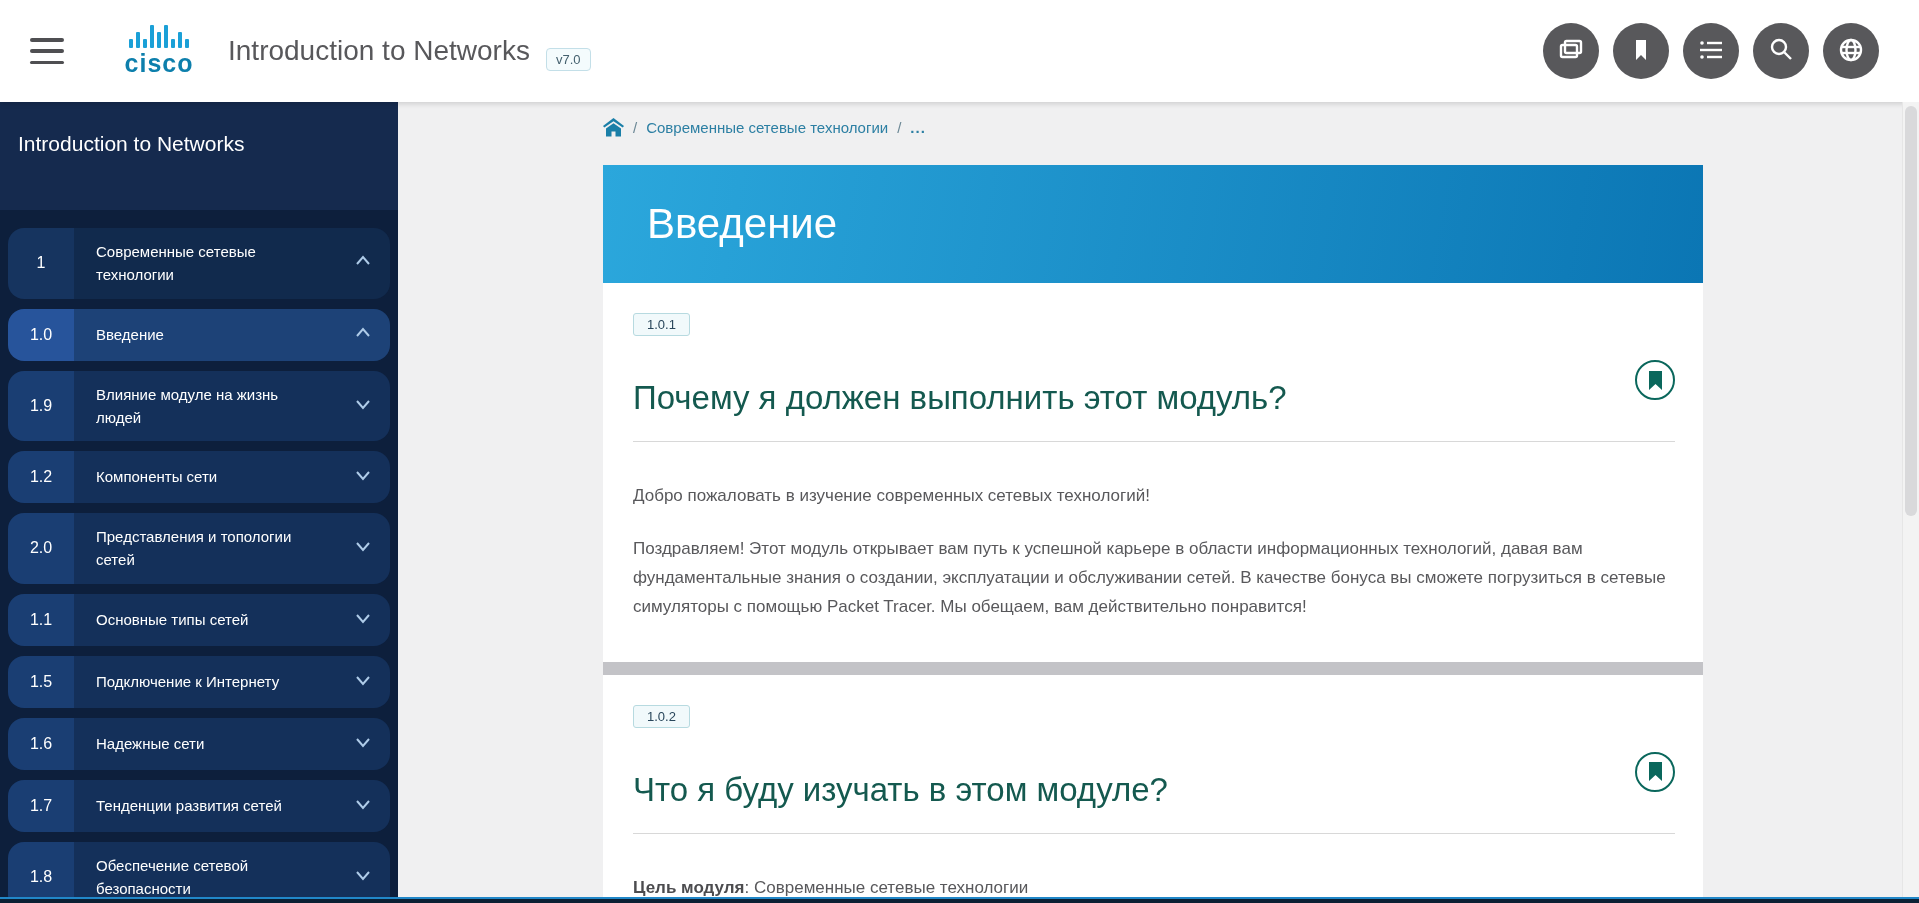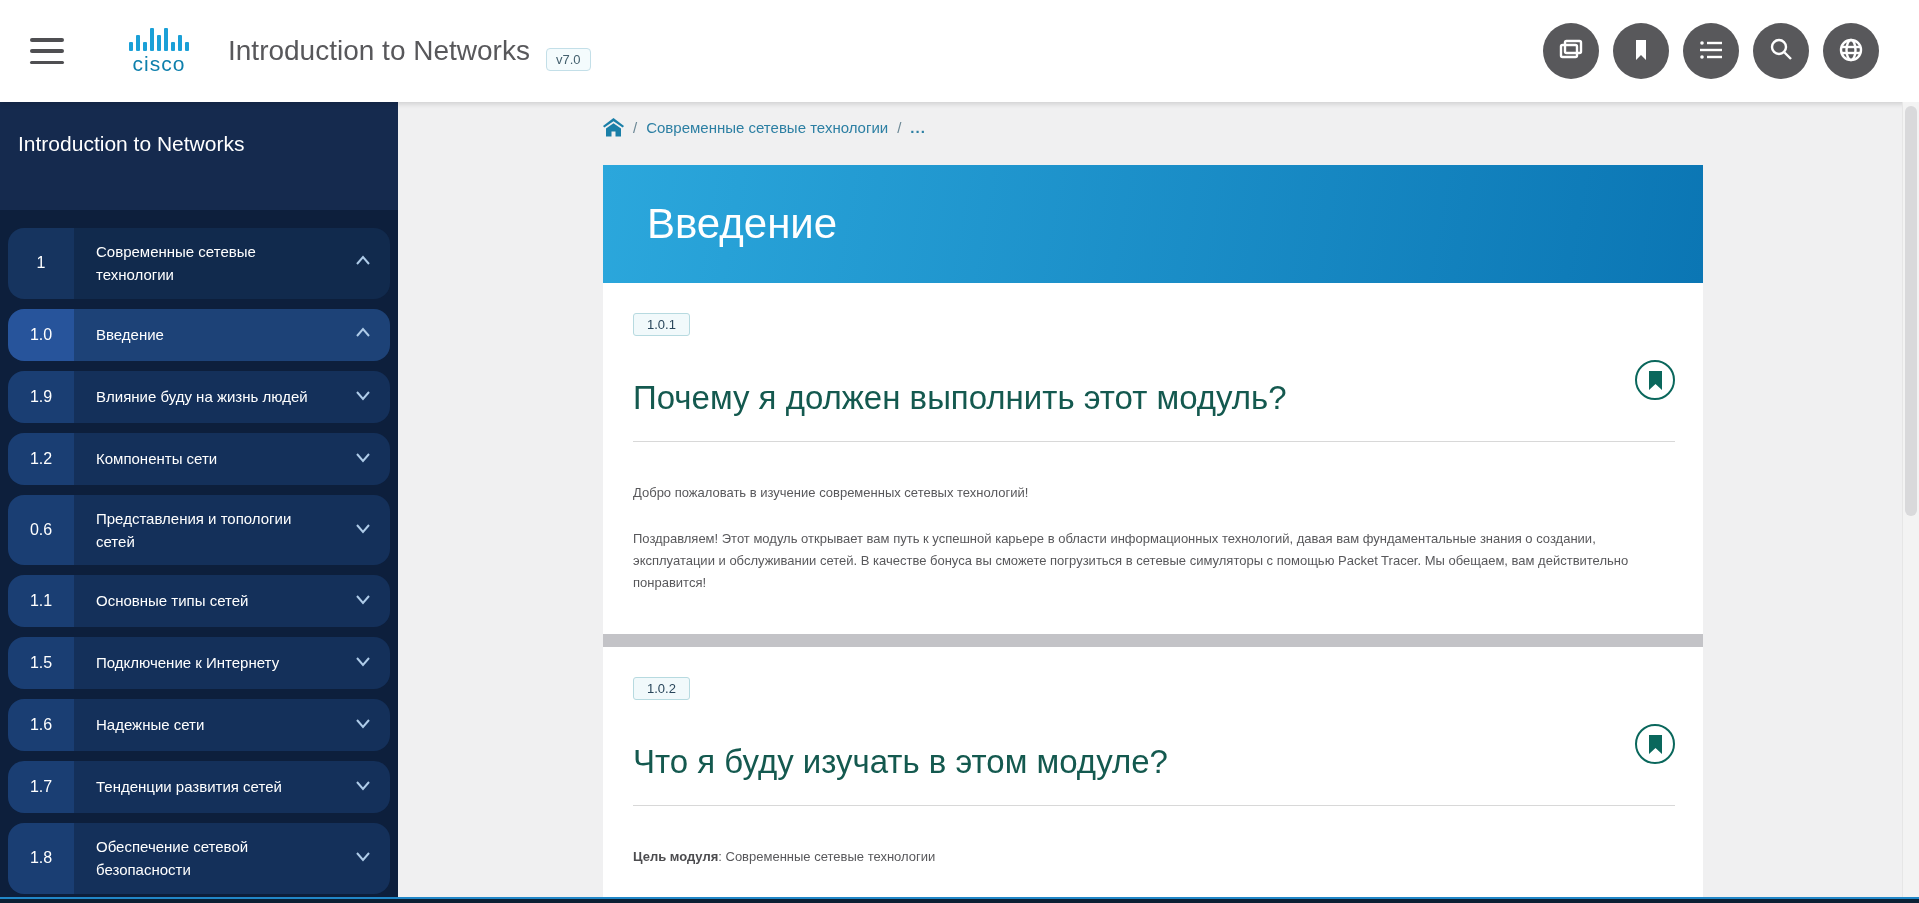--- a/index.html
+++ b/index.html
@@ -9,21 +9,21 @@
 
   
   .header { position:absolute; left:0; top:0; width:1919px; height:102px; background:#ffffff;
             box-shadow:0 2px 5px rgba(0,0,0,.14); z-index:30; display:flex; align-items:center; }
   .hamburger { margin-left:30px; width:34px; height:26px; display:flex; flex-direction:column;
                justify-content:space-between; cursor:pointer; background:none; border:none; }
   .hamburger span { display:block; height:3.5px; width:34px; background:#4f4f52; border-radius:2px; }
   .logo { margin-left:52px; display:flex; flex-direction:column; align-items:center; width:86px; }
   .logo-bars { display:flex; align-items:flex-end; gap:3px; height:24px; }
   .logo-bars i { display:block; width:4px; background:#1ba0d7; border-radius:1px; }
-  .logo-word { font-size:21px; font-weight:normal; color:#0d7fac; letter-spacing:1px; margin-top:1px; }
+  .logo-word { font-size:25px; font-weight:bold; color:#0d7fac; letter-spacing:1px; margin-top:1px; }
   .app-title { margin-left:26px; font-size:28px; color:#58585b; font-weight:400; }
   .version-badge { margin-left:16px; font-size:13px; color:#44606e; background:#f4fbfd;
                    border:1px solid #c3dfe8; border-radius:4px; padding:3px 9px;margin-top:16px; }
   .header-actions { margin-left:auto; margin-right:40px; display:flex; gap:14px; }
   .icon-btn { width:56px; height:56px; border-radius:50%; background:#58585b; border:none;
               display:flex; align-items:center; justify-content:center; cursor:pointer; }
   .icon-btn svg { stroke:#ffffff; fill:none; stroke-width:2.4; }
 
   
   .sidebar { position:absolute; left:0; top:102px; width:398px; bottom:0; background:#0d1f3c; z-index:10; }
@@ -60,21 +60,21 @@
 
   .section { background:#ffffff; padding:30px 28px 40px 30px; }
   .sec-badge { display:inline-block; font-size:13px; color:#29465b; background:#f1f9fb;
                border:1px solid #b7dae0; border-radius:3px; padding:3px 13px; }
   .sec-head { display:flex; align-items:flex-start; margin-top:24px; }
   .sec-title { font-size:33px; font-weight:400; color:#14594f; flex:1;margin-top:19px; }
   .bm-btn { width:40px; height:40px; border-radius:50%; background:#ffffff; border:2px solid #0a675c;
             display:flex; align-items:center; justify-content:center; cursor:pointer; flex:0 0 40px; }
   .bm-btn svg { fill:#0a675c; display:block; }
   .sec-rule { border:none; border-top:1px solid #d8d8d8; margin-top:24px; }
-  .section p { font-size:13px; color:#58585b; line-height:1.7; margin-top:24px; }
+  .section p { font-size:17px; color:#58585b; line-height:1.7; margin-top:24px; }
   .section p.first { margin-top:40px; }
   .lead b { color:#4c4c4f; }
 
   .section-divider { height:13px; background:#c3c3c7; }
 
   
   .scrollbar { position:absolute; right:0; top:102px; bottom:0; width:17px; background:#f3f3f3;
                border-left:1px solid #e6e6e6; z-index:40; }
   .scroll-thumb { position:absolute; left:2px; top:4px; width:12px; height:410px;
                   background:#d9d9db; border-radius:7px; cursor:pointer; }
@@ -184,21 +184,21 @@
           <svg width="22" height="22" viewBox="0 0 22 22">
                 <polyline points="5,8 11,15 17,8"></polyline>
               </svg>
         </span>
       </span>
     </div>
 
     <div class="nav-item">
       <span class="num">1.9</span>
       <span class="body">
-        <span class="lbl">Влияние буду на жизнь людей</span>
+        <span class="lbl">Влияние модуле на жизнь людей</span>
         <span class="chev">
           <svg width="22" height="22" viewBox="0 0 22 22">
                 <polyline points="5,8 11,15 17,8"></polyline>
               </svg>
         </span>
       </span>
     </div>
 
     <div class="nav-item">
       <span class="num">1.2</span>
@@ -206,21 +206,21 @@
         <span class="lbl">Компоненты сети</span>
         <span class="chev">
           <svg width="22" height="22" viewBox="0 0 22 22">
                 <polyline points="5,8 11,15 17,8"></polyline>
               </svg>
         </span>
       </span>
     </div>
 
     <div class="nav-item">
-      <span class="num">0.6</span>
+      <span class="num">2.0</span>
       <span class="body">
         <span class="lbl">Представления и топологии сетей</span>
         <span class="chev">
           <svg width="22" height="22" viewBox="0 0 22 22">
                 <polyline points="5,8 11,15 17,8"></polyline>
               </svg>
         </span>
       </span>
     </div>
 

